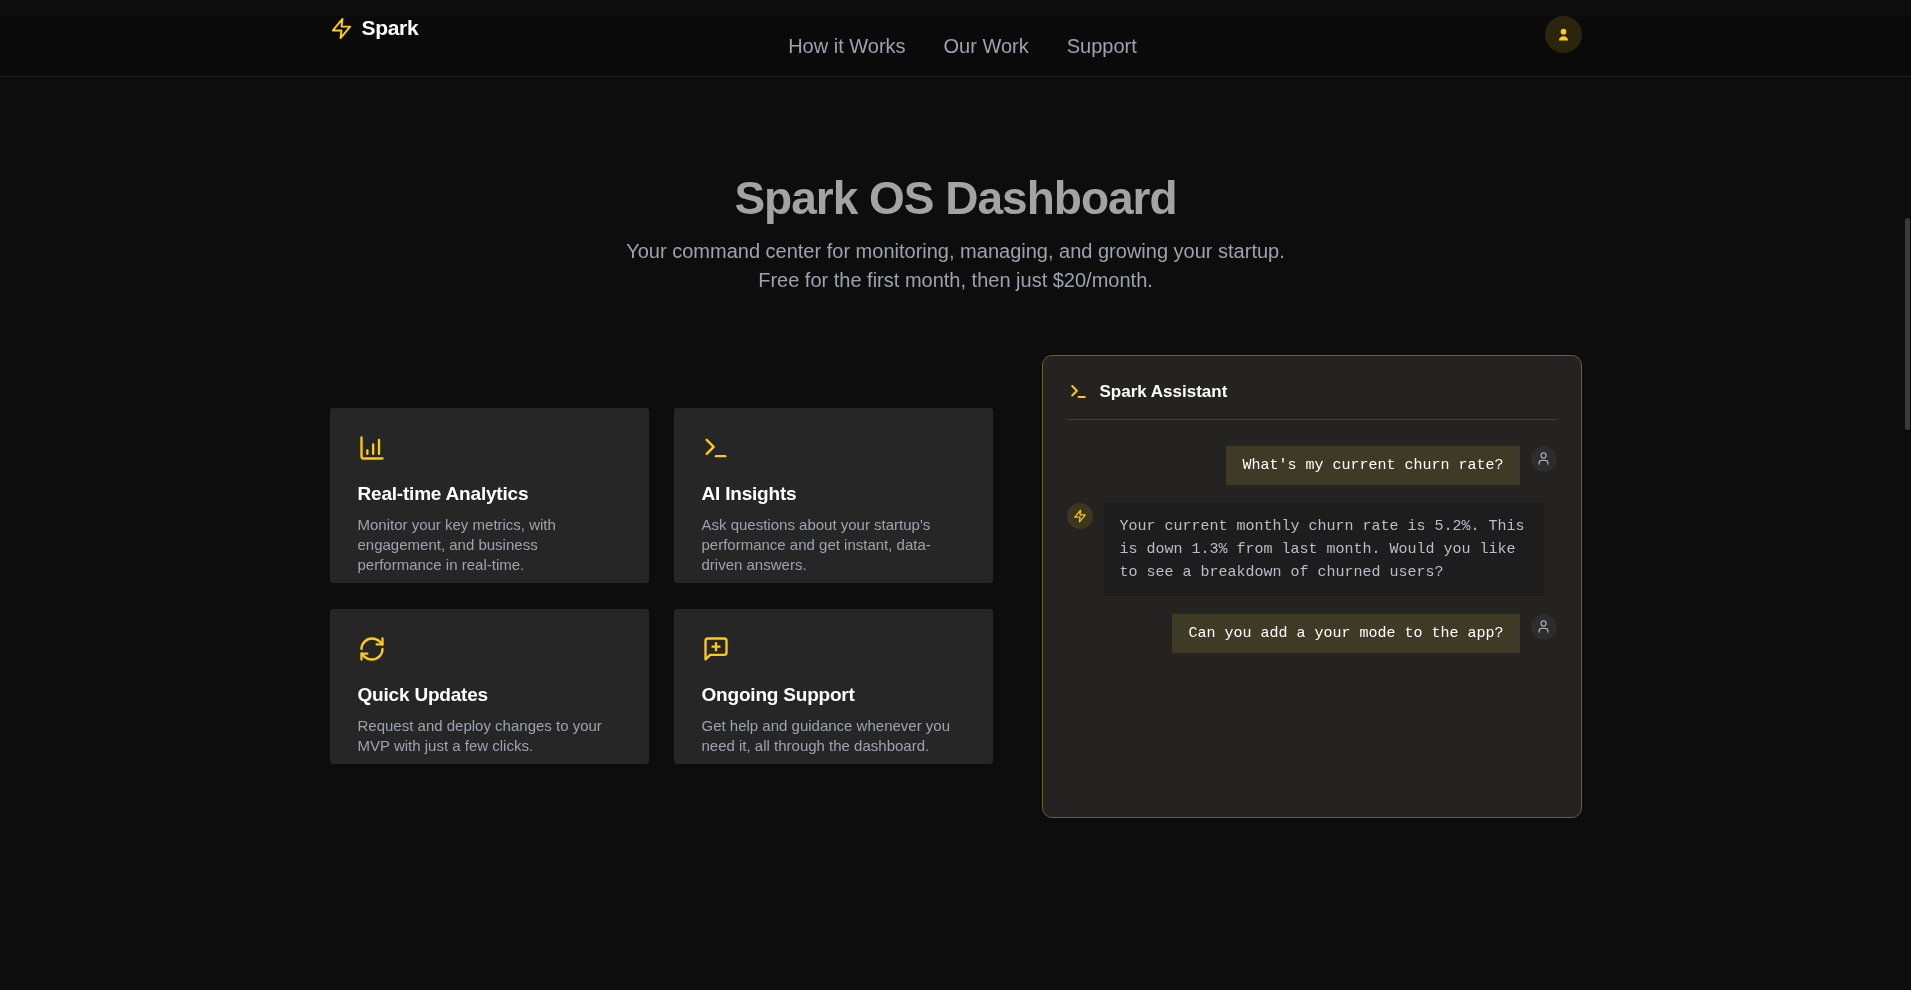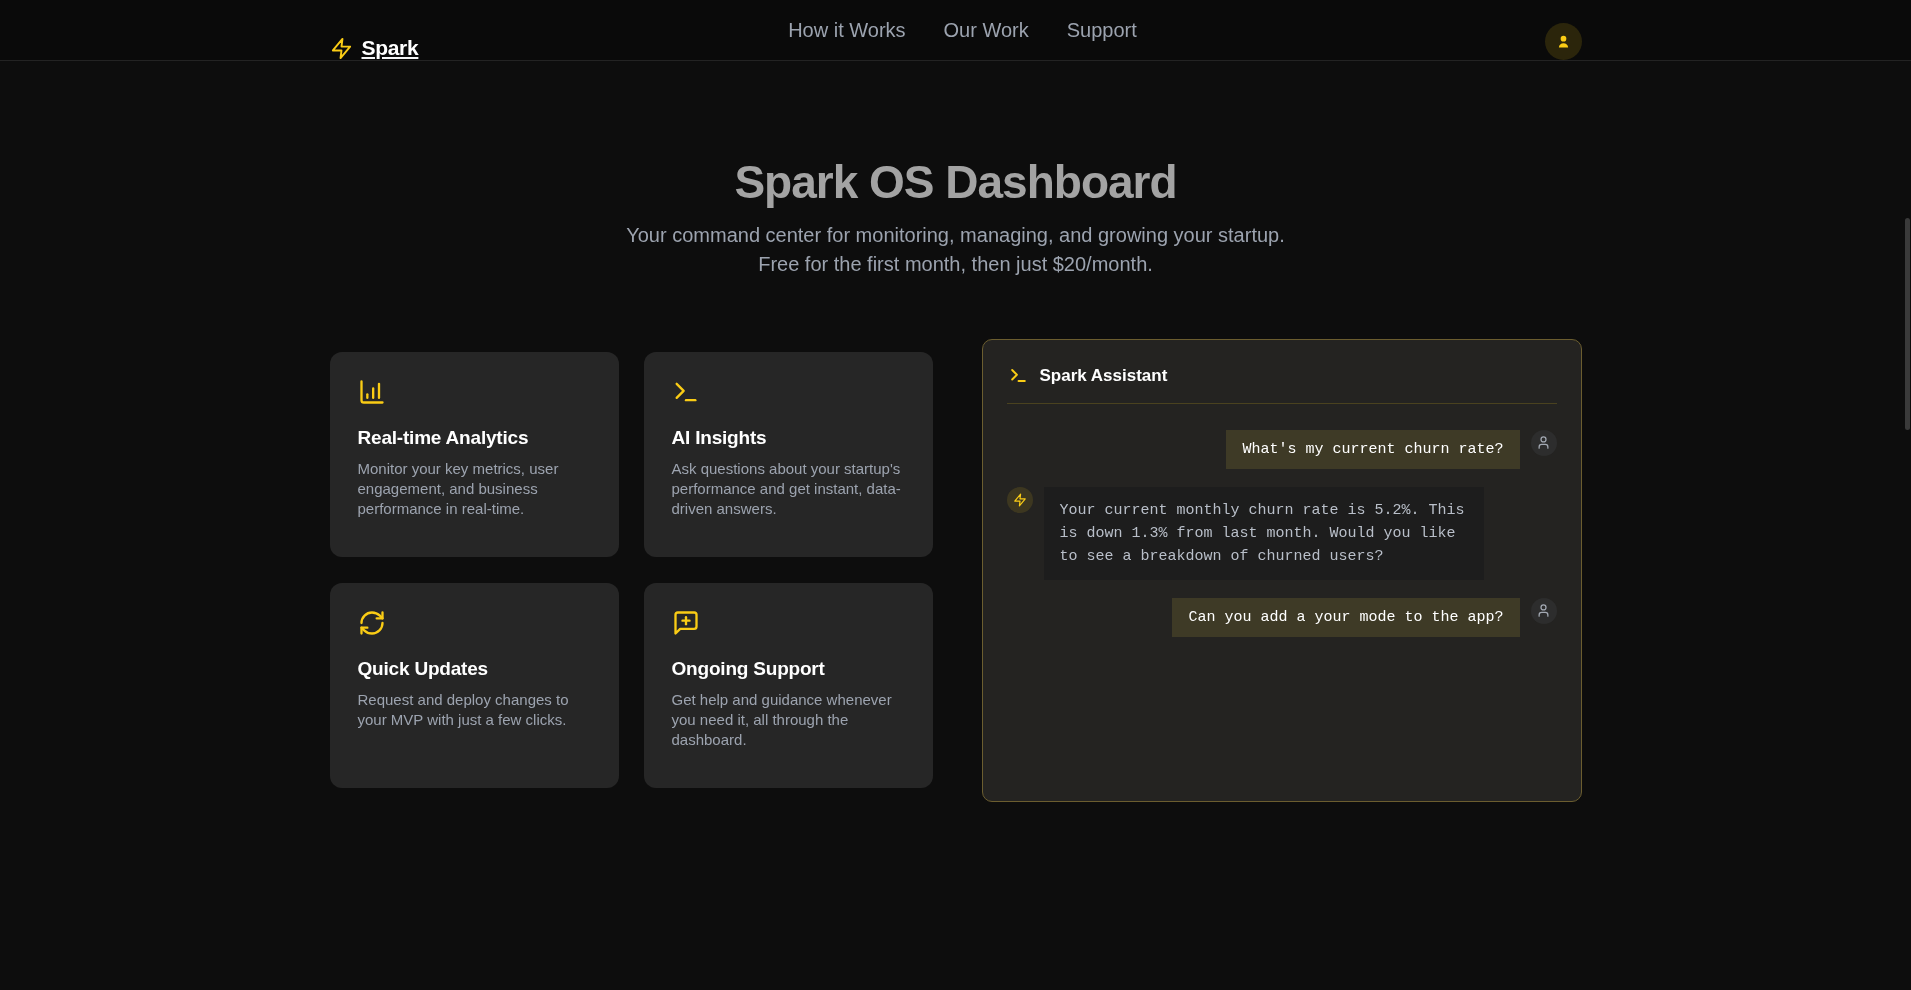--- a/index.html
+++ b/index.html
@@ -27,25 +27,24 @@
   }
   
   .nav{
     height:61px;
     background:var(--nav-bg);
     border-bottom:1px solid var(--line);
   }
   .nav-inner{
     max-width:1252px;
     height:100%;
-    margin:0 auto;
-    display:flex;
-    align-items:flex-end;
+    margin:16px auto;
+    display:flex;
+    align-items:flex-start;
     position:relative;
-    text-decoration:underline;
   }
   .brand{
     display:flex;
     align-items:center;
     gap:9px;
     cursor:pointer;
   }
   .brand .zap{color:var(--accent);}
   .brand-name{
     font-size:21px;
@@ -105,40 +104,40 @@
     align-items:center;
   }
   .features-grid{
     flex:1;
     display:grid;
     grid-template-columns:1fr 1fr;
     gap:26px 25px;
   }
   .card{
     background:var(--card);
-    border-radius:12px;
-    padding:26px 28px 38px;
+    border-radius:3px;
+    padding:26px 28px 8px;
   }
   .card .icon{color:var(--accent);display:block;}
   .card h3{
     margin-top:21px;
     font-size:19px;
     font-weight:bold;
     color:#fff;
     letter-spacing:-0.2px;
   }
   .card p{
     margin-top:10px;
     font-size:15px;
     line-height:20px;
     color:var(--muted);
   }
   
   .chat-panel{
-    width:600px;
+    width:540px;
     min-height:463px;
     background:var(--panel);
     border:1px solid var(--panel-border);
     border-radius:10px;
     padding:24px;
   }
   .chat-header{
     display:flex;
     align-items:center;
     gap:12px;
@@ -242,21 +241,21 @@
     <div class="card">
       <span class="icon">
         <svg width="28" height="28" viewBox="0 0 24 24" fill="none" stroke="currentColor" stroke-width="2" stroke-linecap="round" stroke-linejoin="round">
             <path d="M3 3v16a2 2 0 0 0 2 2h16"></path>
             <path d="M8 17v-3"></path>
             <path d="M13 17V9"></path>
             <path d="M18 17V5"></path>
           </svg>
       </span>
       <h3>Real-time Analytics</h3>
-      <p>Monitor your key metrics, user engagement, and business performance in real-time.</p>
+      <p>Monitor your key metrics, with engagement, and business performance in real-time.</p>
     </div>
 
     <div class="card">
       <span class="icon">
         <svg width="28" height="28" viewBox="0 0 24 24" fill="none" stroke="currentColor" stroke-width="2" stroke-linecap="round" stroke-linejoin="round">
             <polyline points="4 17 10 11 4 5"></polyline>
             <line x1="12" y1="19" x2="20" y2="19"></line>
           </svg>
       </span>
       <h3>AI Insights</h3>

